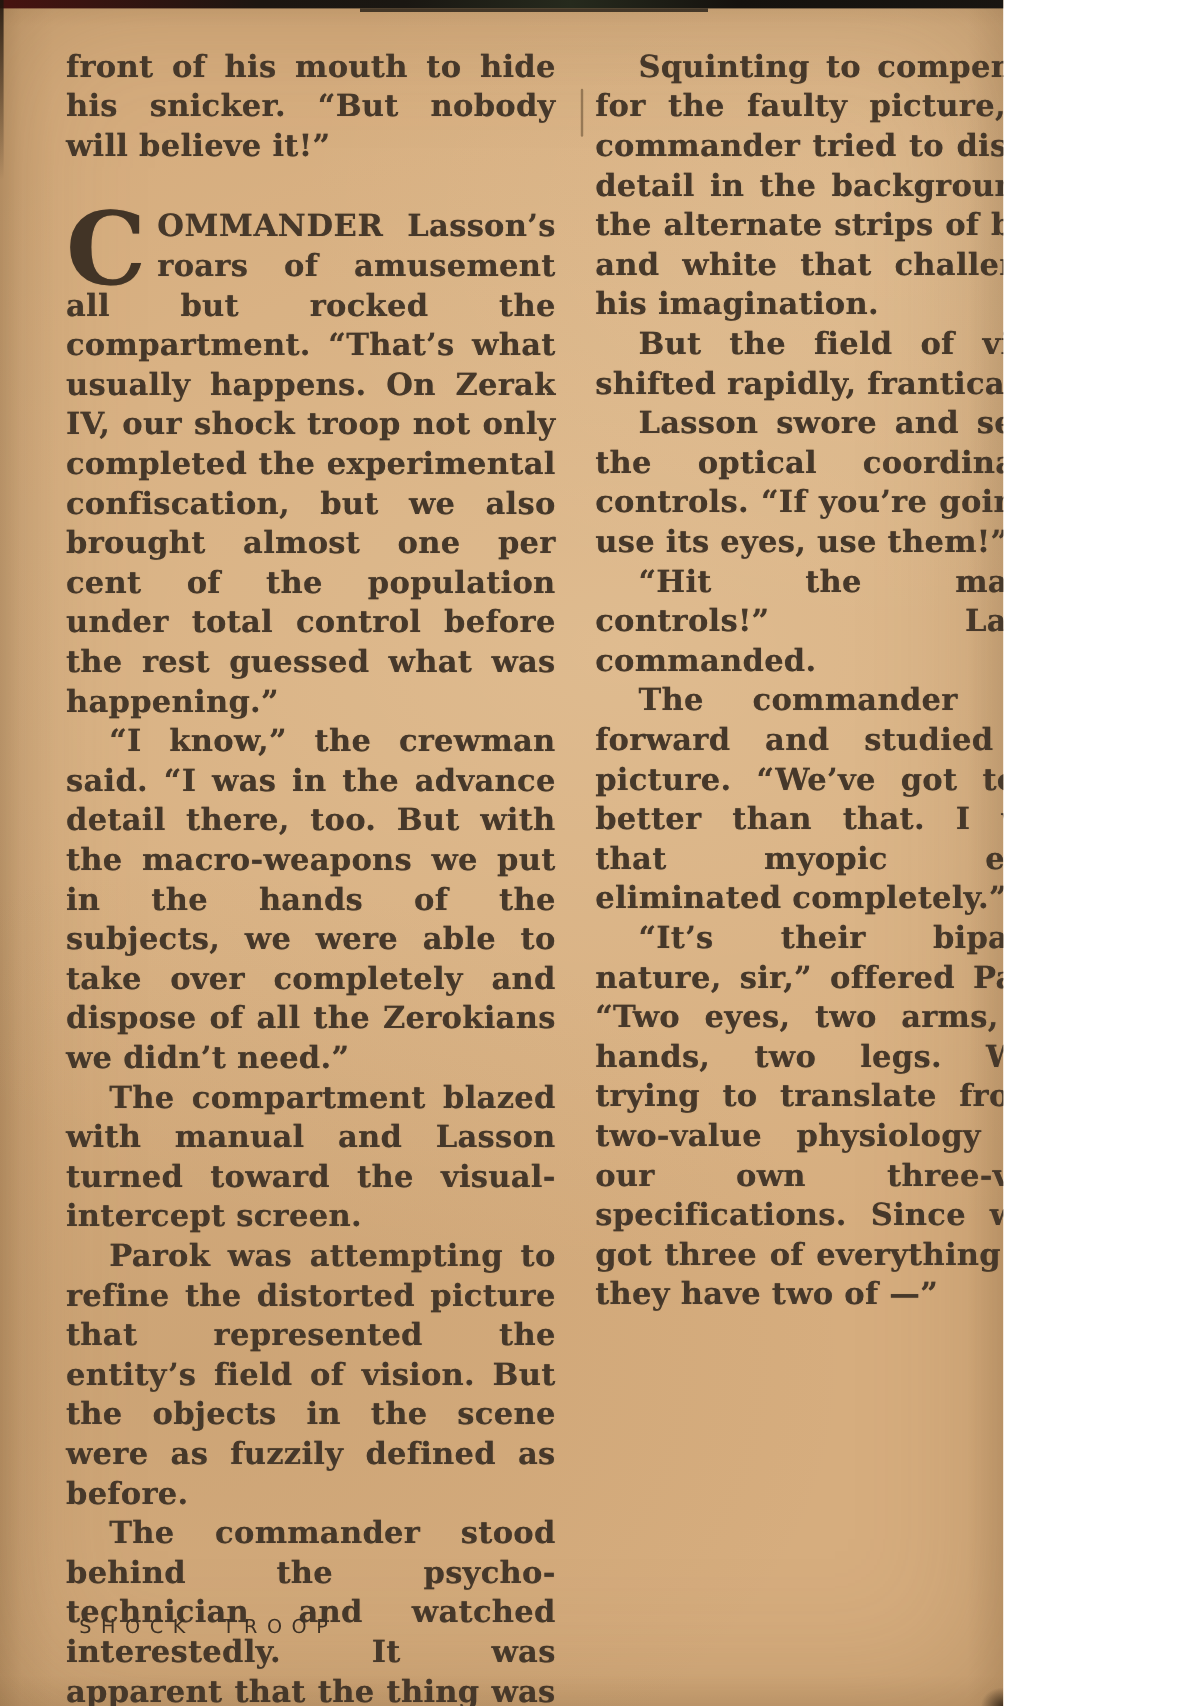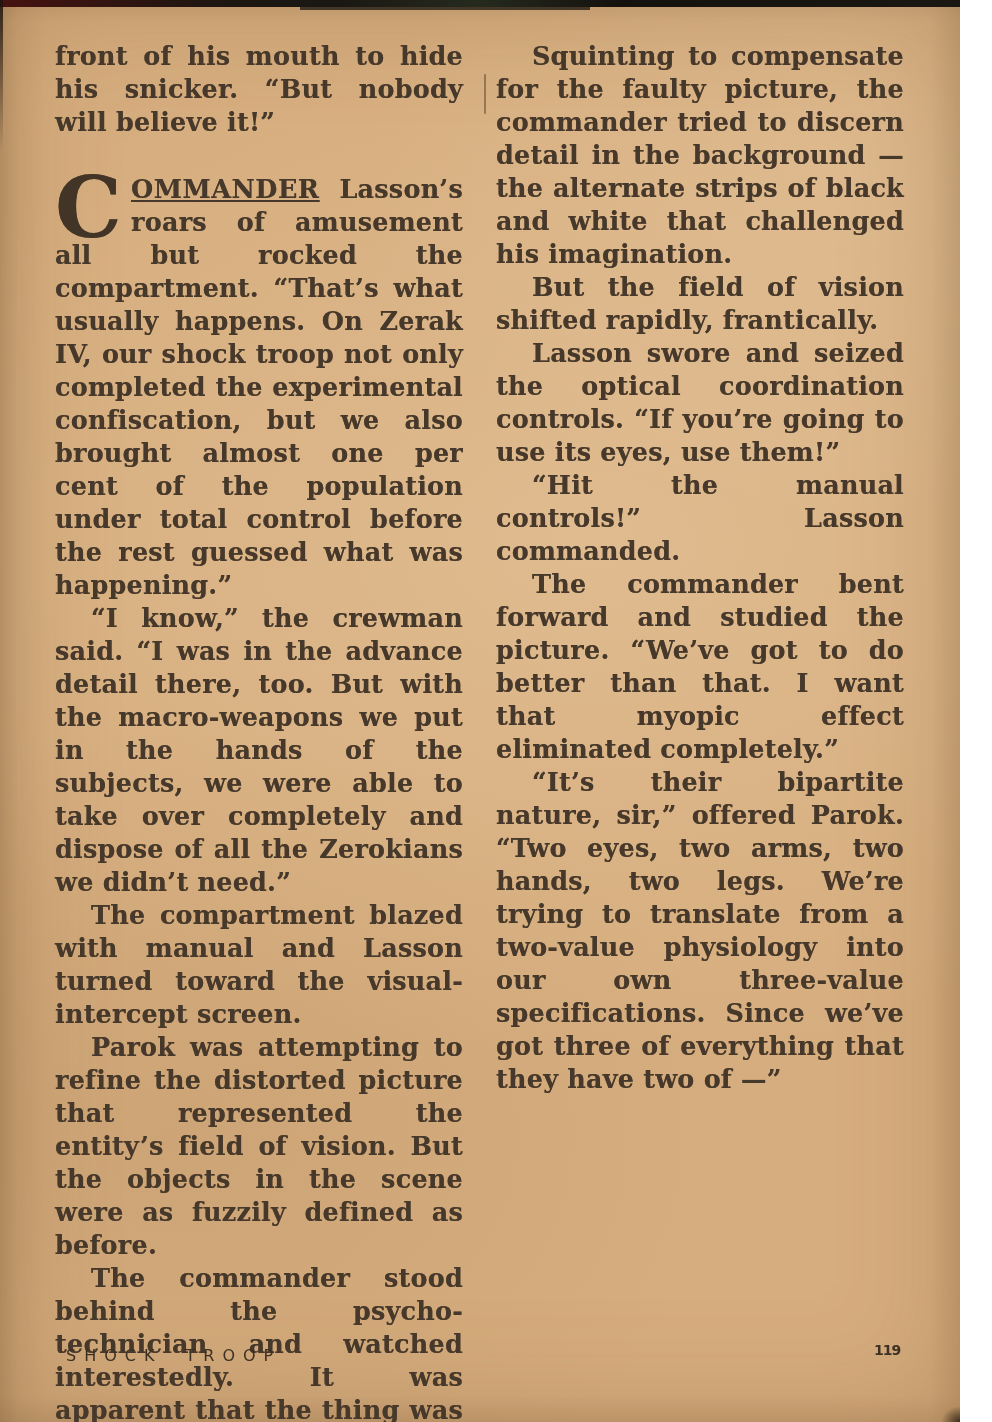--- a/index.html
+++ b/index.html
@@ -4,21 +4,21 @@
 <style>
   html, body { margin: 0; padding: 0; }
   body {
     width: 992px; height: 1422px;
     font-family: "DejaVu Serif", serif;
     -webkit-font-smoothing: antialiased;
   }
 
   .page {
     position: relative;
-    width: 960px; height: 1422px;
+    width: 836px; height: 1422px;
     overflow: hidden;
     background-color: #d6ad7e;
     background-image:
       radial-gradient(1100px 750px at 62% 38%, rgba(255,238,205,0.22), rgba(255,238,205,0) 70%),
       radial-gradient(700px 500px at 88% 12%, rgba(255,242,214,0.14), rgba(255,242,214,0) 70%),
       radial-gradient(800px 600px at 18% 80%, rgba(120,85,45,0.10), rgba(120,85,45,0) 70%),
       linear-gradient(90deg, rgba(95,65,32,0.20) 0px, rgba(95,65,32,0.06) 18px, rgba(95,65,32,0) 45px),
       linear-gradient(270deg, rgba(95,65,32,0.14) 0px, rgba(95,65,32,0) 30px),
       linear-gradient(0deg, rgba(95,65,32,0.12) 0px, rgba(95,65,32,0) 26px),
       linear-gradient(180deg, rgba(95,65,32,0.10) 0px, rgba(95,65,32,0) 22px);
@@ -74,21 +74,21 @@
   .dropcap {
     float: left;
     font-size: 84px;
     line-height: 66px;
     height: 64px;
     margin: 2px 9px 0 0;
     font-weight: 700;
     color: #42342                6;
     color: #423426;
   }
-  .leadin { letter-spacing: 0.5px; text-decoration: underline; }
+  .leadin { letter-spacing: 0.5px; }
   .ital { }
 
   
   .running-title {
     position: absolute; left: 66px; top: 1346px;
     font-family: "DejaVu Sans", sans-serif;
     font-weight: 400; font-size: 16px;
     letter-spacing: 8px; word-spacing: 10px;
     color: #3c3024;
   }

